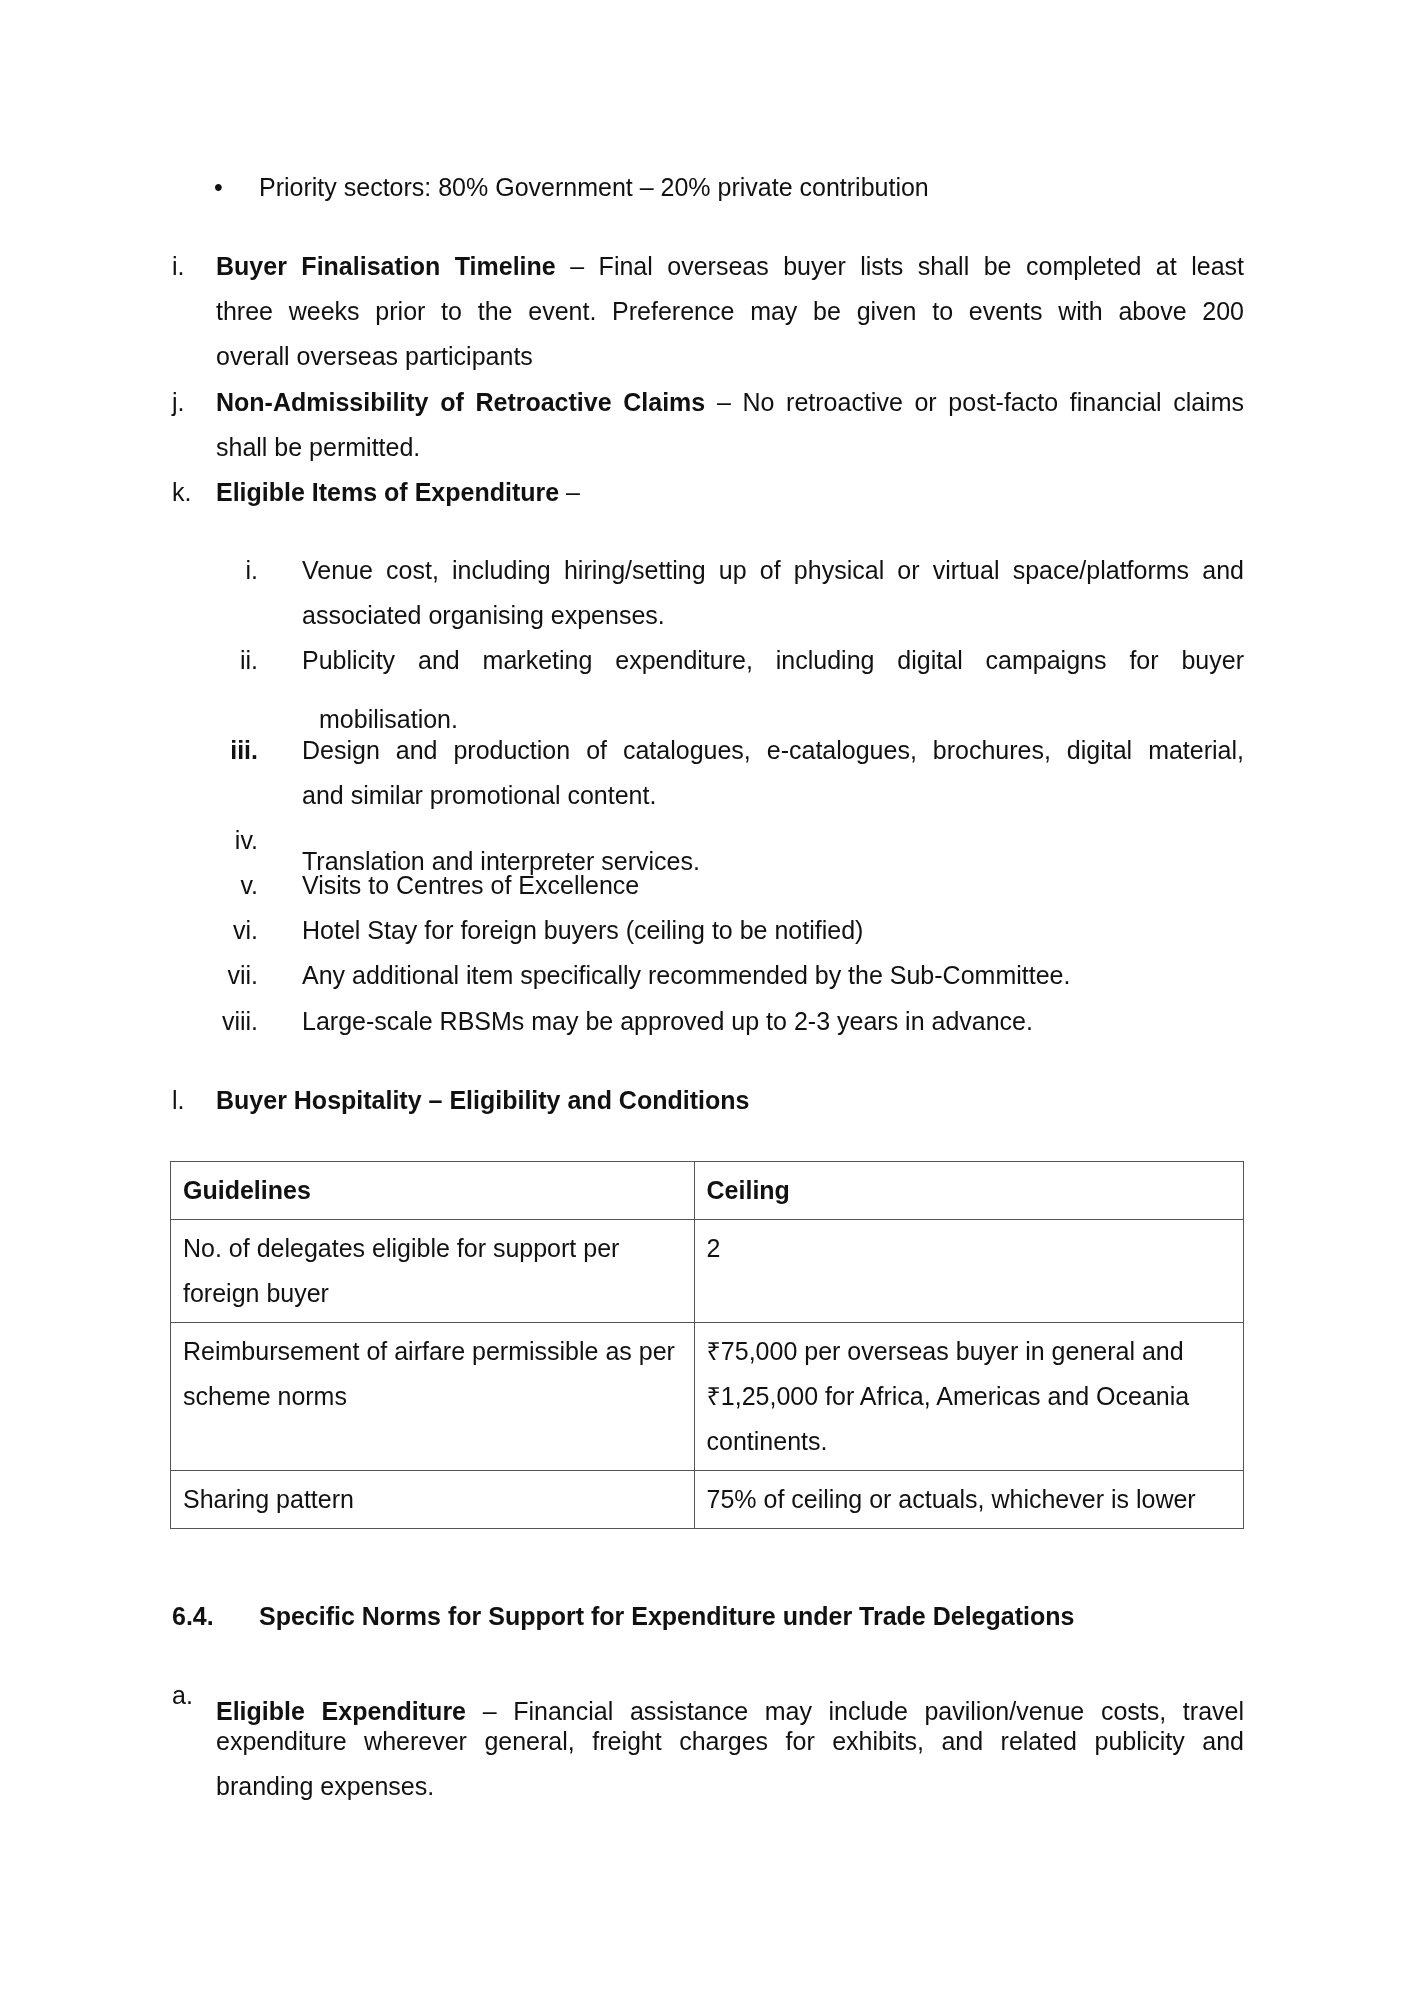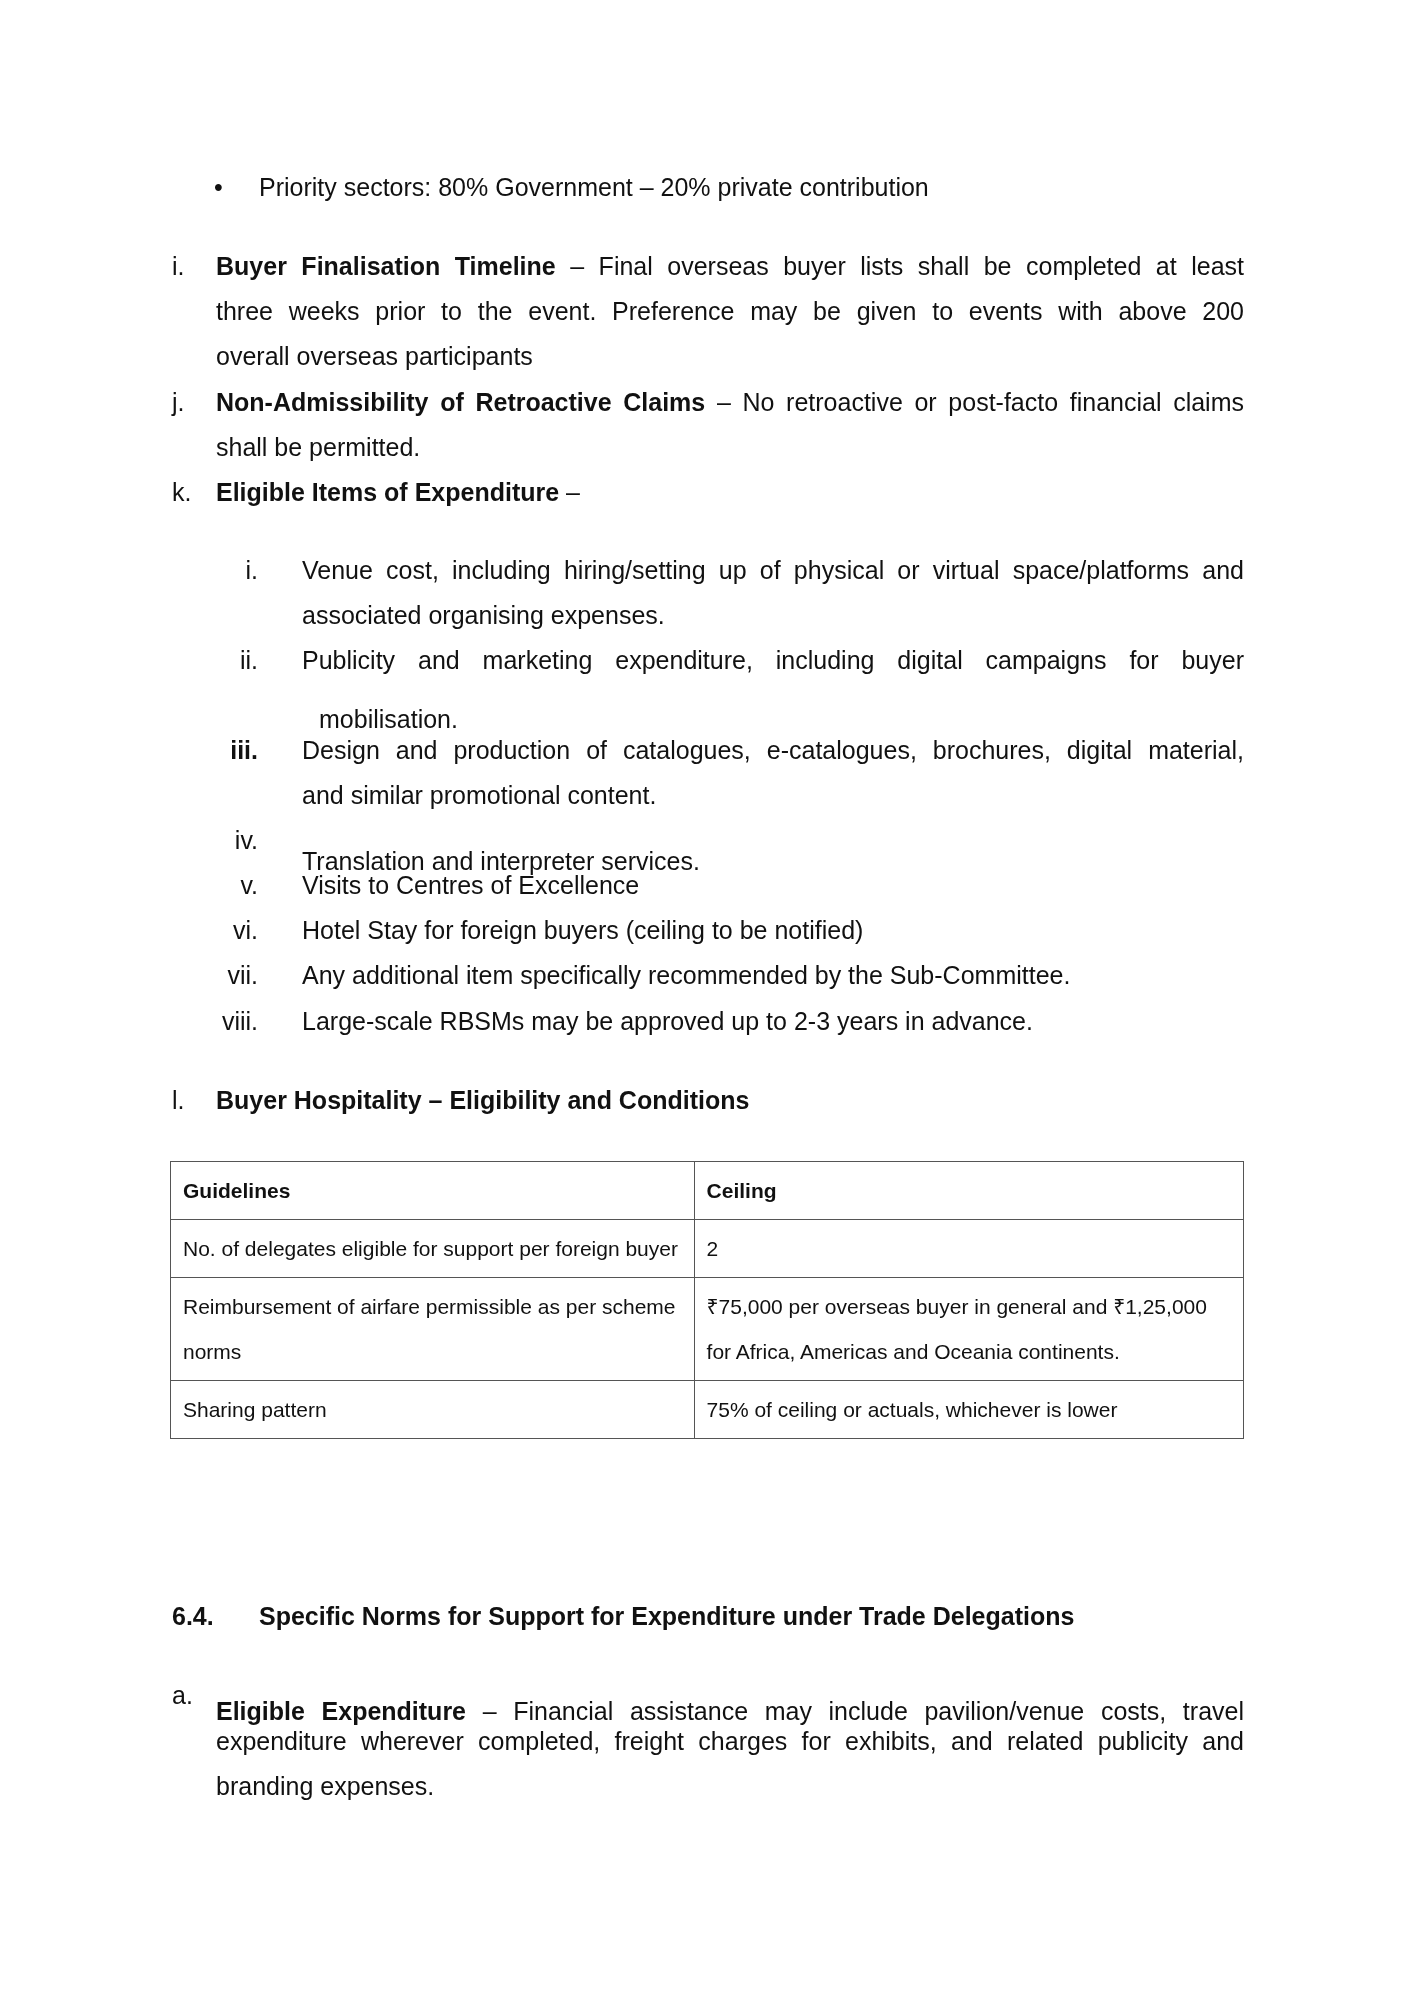--- a/index.html
+++ b/index.html
@@ -3,21 +3,21 @@
 <meta charset="utf-8">
 <style>
   html, body { margin: 0; padding: 0; background: #ffffff; }
   body { width: 1414px; height: 2000px; position: relative; overflow: hidden;
          font-family: "Liberation Sans", sans-serif; color: #111111; font-size: 25px; }
   .line { position: absolute; white-space: nowrap; line-height: 30px; }
   .just { position: absolute; text-align: justify; text-align-last: justify; white-space: normal; line-height: 30px; }
   .b { font-weight: bold; }
   .marker { position: absolute; line-height: 30px; }
   .rmarker { position: absolute; line-height: 30px; text-align: right; width: 60px; }
-  table.hosp { position: absolute; left: 170px; top: 1161px; width: 1074px; border-collapse: collapse; font-size: 21px; }
+  table.hosp { position: absolute; left: 170px; top: 1161px; width: 1074px; border-collapse: collapse; font-size: 25px; }
   table.hosp td, table.hosp th { border: 1.5px solid #555555; vertical-align: top; padding: 6px 12px 6px 12px; line-height: 45px; text-align: left; }
   table.hosp th { font-weight: bold; height: 33px; }
   .cjust { text-align: justify; }
 </style>
 </head>
 <body>
 
 <span class="marker" style="left:214px; top:172px;">•</span>
 <span class="line" style="left:259px; top:172px;">Priority sectors: 80% Government – 20% private contribution</span>
 
@@ -86,14 +86,14 @@
     <td>75% of ceiling or actuals, whichever is lower</td>
   </tr>
 </tbody>
   </table>
 
 <span class="line b" style="left:172px; top:1601px;">6.4.</span>
 <span class="line b" style="left:259px; top:1601px;">Specific Norms for Support for Expenditure under Trade Delegations</span>
 
 <span class="marker" style="left:172px; top:1680px;">a.</span>
 <div class="just" style="left:216px; top:1680px; width:1028px;margin-top:16px;"><span class="b">Eligible Expenditure</span><span> – Financial assistance may include pavilion/venue costs, travel</span></div>
-<div class="just" style="left:216px; top:1726px; width:1028px;">expenditure wherever completed, freight charges for exhibits, and related publicity and</div>
+<div class="just" style="left:216px; top:1726px; width:1028px;">expenditure wherever general, freight charges for exhibits, and related publicity and</div>
 <span class="line" style="left:216px; top:1771px;">branding expenses.</span>
 
 </body></html>

